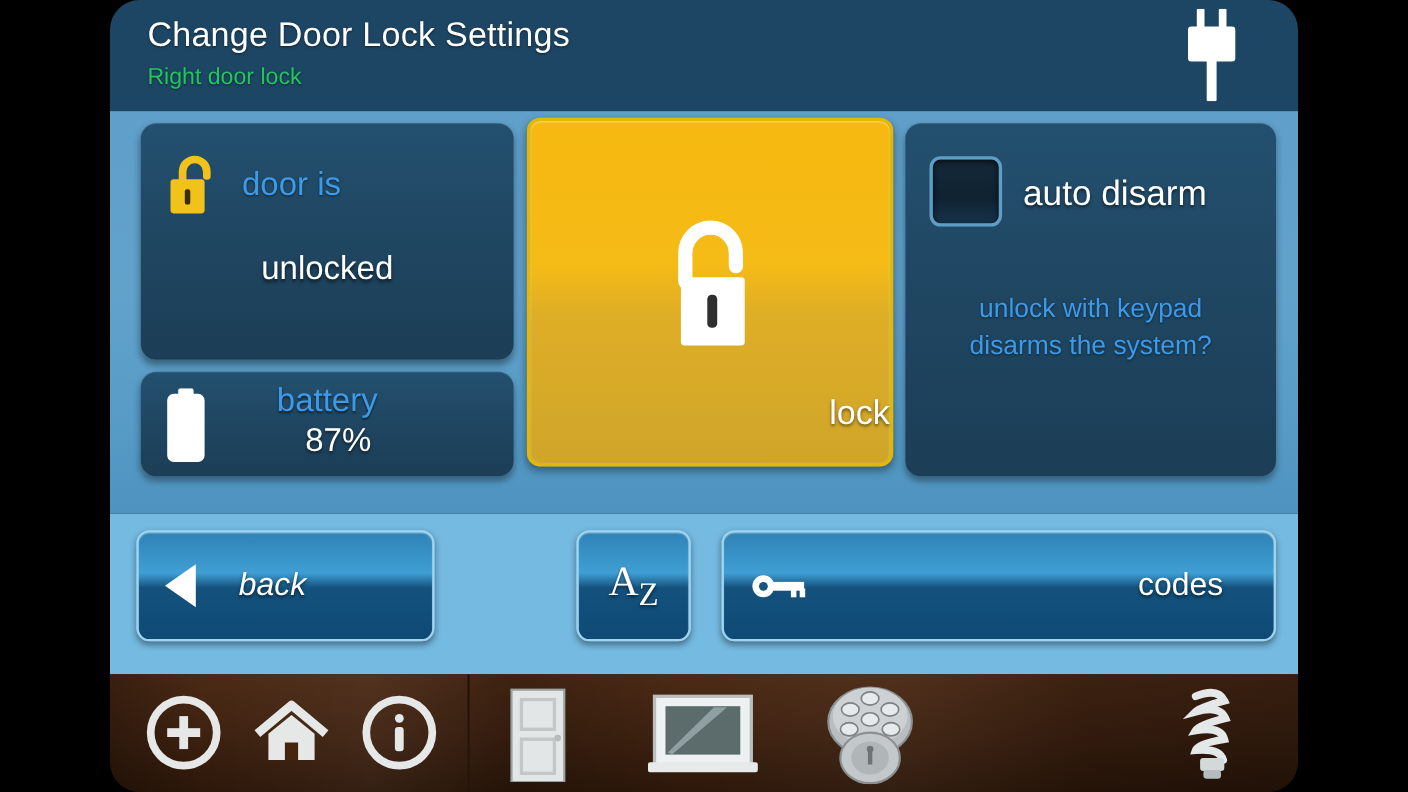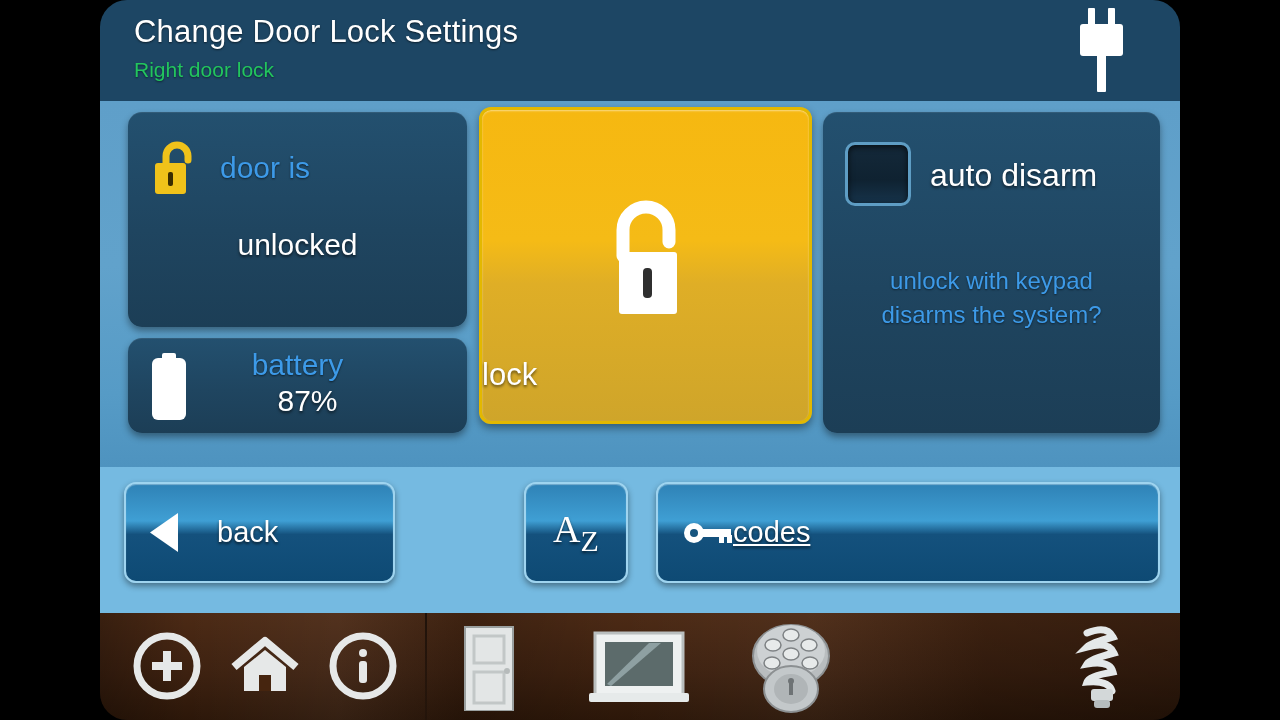--- a/index.html
+++ b/index.html
@@ -108,21 +108,21 @@
     border: 3px solid #e3b800;
     box-shadow: 0 4px 8px rgba(0,0,0,.4), inset 0 1px 2px rgba(255,255,255,.5);
     cursor: pointer;
   }
   #lock-button .glyph {
     position: absolute; left: 50%; top: 84px; transform: translateX(-50%);
     width: 106px; height: 143px;
   }
   #lock-button .caption {
     position: absolute; left: 0; right: 0; bottom: 28px;
-    text-align: left; color: #ffffff; font-size: 31px;
+    text-align: right; color: #ffffff; font-size: 31px;
     text-shadow: 0 2px 3px rgba(0,0,0,.55);
   }
 
   
   #card-disarm { left: 723px; top: 11px; width: 337px; height: 321px; }
   #disarm-checkbox {
     position: absolute; left: 22px; top: 30px;
     width: 66px; height: 64px; border-radius: 10px;
     background: linear-gradient(180deg,#14293a 0%, #0f2231 60%, #16334a 100%);
     border: 3px solid #5e9dc4;
@@ -154,33 +154,33 @@
     box-shadow: 0 3px 6px rgba(0,0,0,.4), inset 0 1px 1px rgba(255,255,255,.35);
     cursor: pointer;
     display: flex; align-items: center;
   }
   .btn .txt {
     color: #ffffff; font-size: 29px;
     text-shadow: 0 2px 3px rgba(0,0,0,.6);
   }
   #btn-back { left: 24px; top: 15px; width: 271px; height: 101px; }
   #btn-back .arrow { margin-left: 22px; width: 33px; height: 43px; flex: none; }
-  #btn-back .txt { margin-left: 36px; }
+  #btn-back .txt { margin-left: 36px; font-style: italic; }
 
   #btn-az { left: 424px; top: 15px; width: 104px; height: 101px;
             justify-content: center; }
   #btn-az .az {
     color: #ffffff; font-family: "Liberation Serif", serif; font-size: 38px;
     text-shadow: 0 2px 3px rgba(0,0,0,.6); line-height: 1;
   }
   #btn-az .az sub { font-size: 30px; }
 
   #btn-codes { left: 556px; top: 15px; width: 504px; height: 101px; }
   #btn-codes .key { margin-left: 25px; width: 50px; height: 26px; flex: none; }
-  #btn-codes .txt { flex: 1; text-align: left; margin-right: 46px; text-decoration: underline; }
+  #btn-codes .txt { flex: 1; text-align: right; margin-right: 46px; }
 
   
   #toolbar {
     position: relative;
     height: 107px;
     background:
       linear-gradient(90deg, rgba(0,0,0,.25) 0%, rgba(0,0,0,0) 8%,
                      rgba(255,255,255,.04) 22%, rgba(0,0,0,.18) 34%,
                      rgba(0,0,0,0) 48%, rgba(255,255,255,.03) 66%,
                      rgba(0,0,0,.2) 82%, rgba(0,0,0,.28) 100%),

